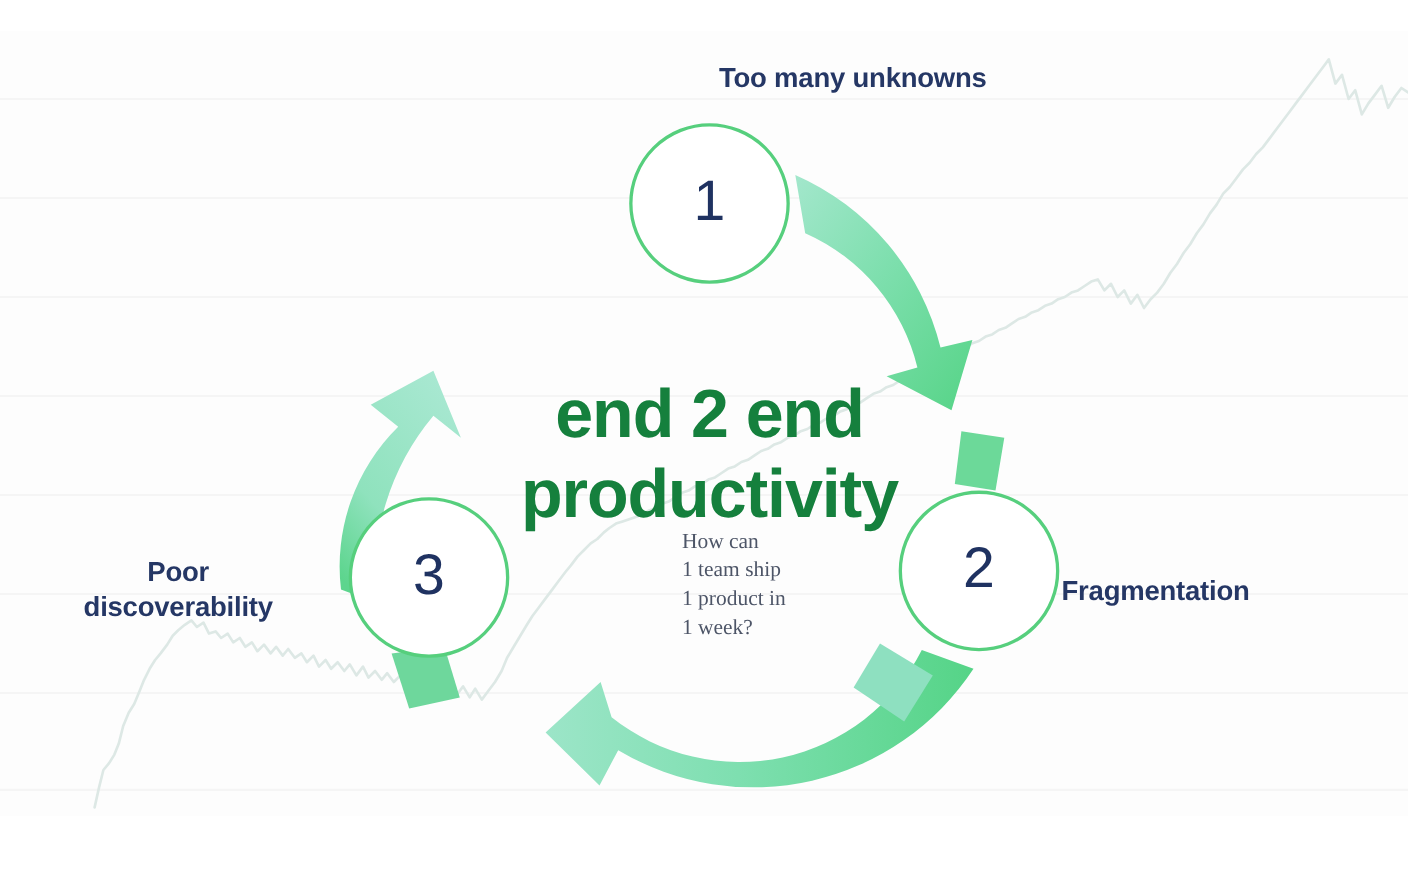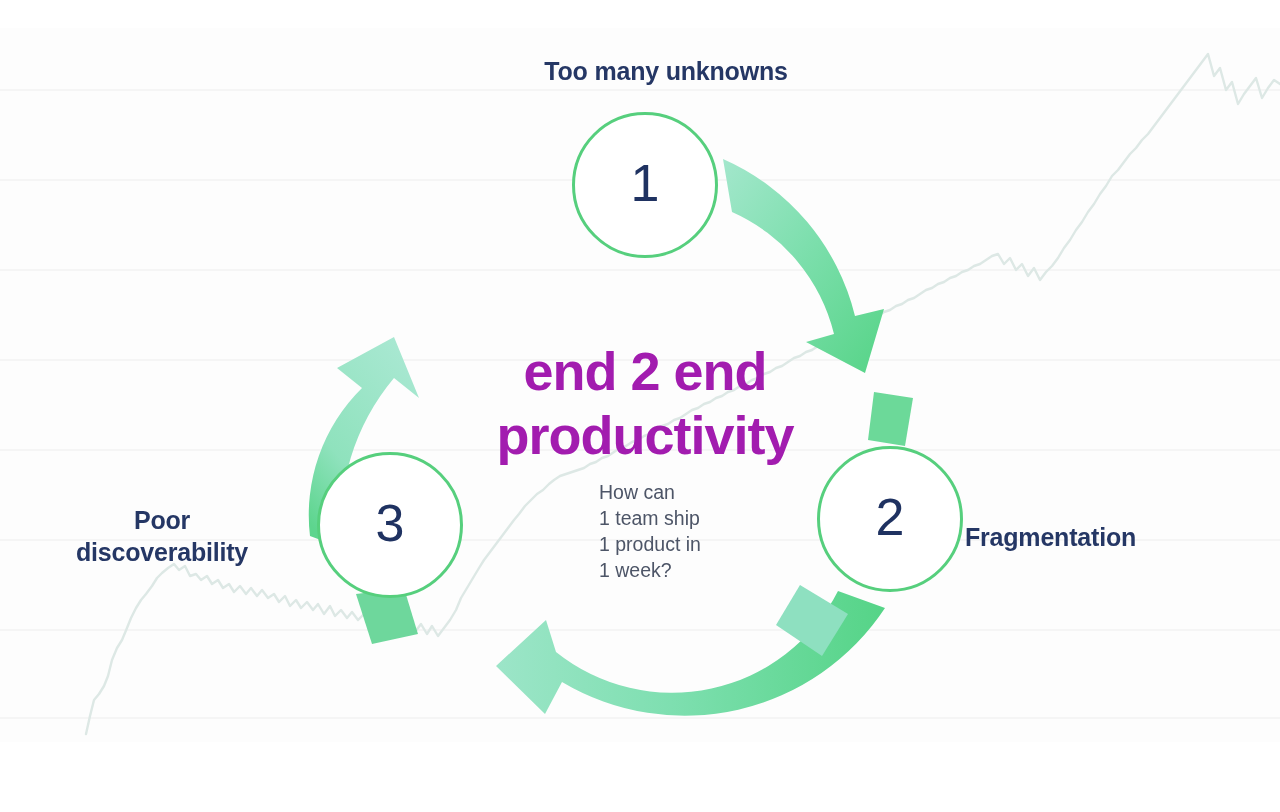--- a/index.html
+++ b/index.html
@@ -55,60 +55,62 @@
     position: absolute;
     color: #253765;
     font-weight: bold;
     font-size: 25px;
     letter-spacing: -0.2px;
     text-align: center;
     line-height: 1.26;
     white-space: pre-line;
   }
   #label-top {
-    left: 416px;
+    left: 397px;
     top: 28px;
     width: 500px;
+    text-align: right;
   }
   #label-right {
     left: 965px;
     top: 494px;
     width: 310px;
     text-align: left;
   }
   #label-left {
     left: 12px;
     top: 477px;
     width: 300px;
   }
 
   .center-title {
     position: absolute;
     left: 400px;
     top: 312px;
     width: 490px;
     text-align: center;
-    color: #a21caf;
+    color: #15803d;
     font-weight: bold;
-    font-size: 54px;
+    font-size: 62px;
     line-height: 1.18;
     letter-spacing: -1px;
     white-space: pre-line;
   }
 
   .center-sub {
     position: absolute;
-    left: 599px;
+    left: 620px;
     top: 452px;
     width: 260px;
     color: #4d5567;
     font-size: 19.5px;
     line-height: 1.33;
     white-space: pre-line;
     text-align: left;
+    font-family: Liberation Serif, serif;
   }
 
   
   .node-circle {
     position: absolute;
     width: 146px;
     height: 146px;
     border-radius: 50%;
     background: #ffffff;
     border: 3.5px solid #56cf7d;

